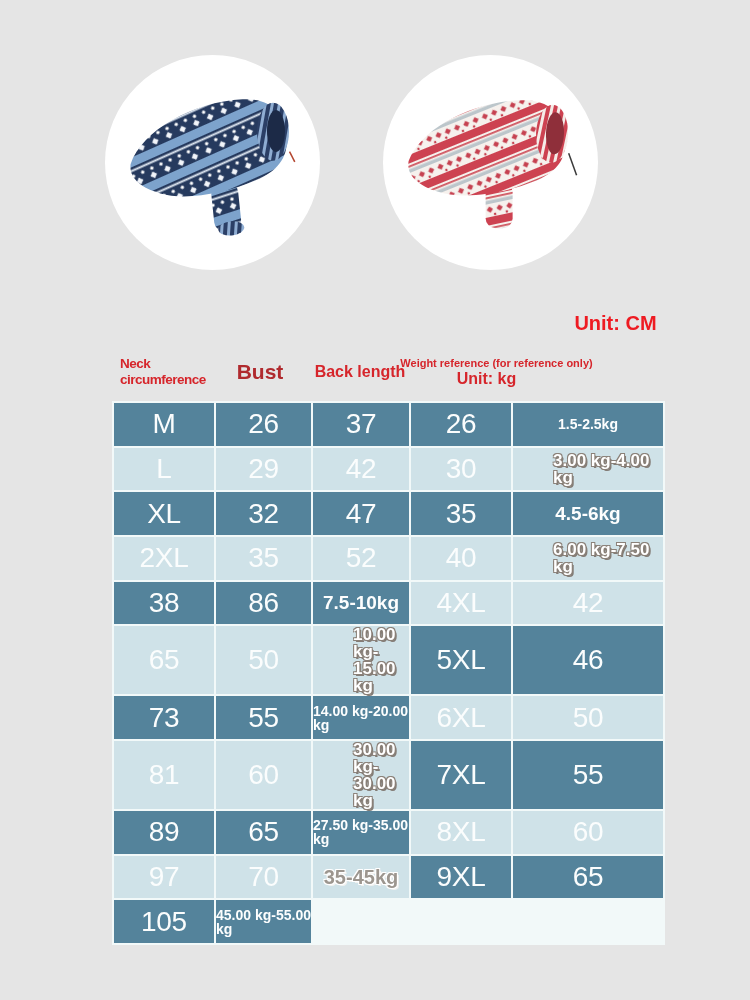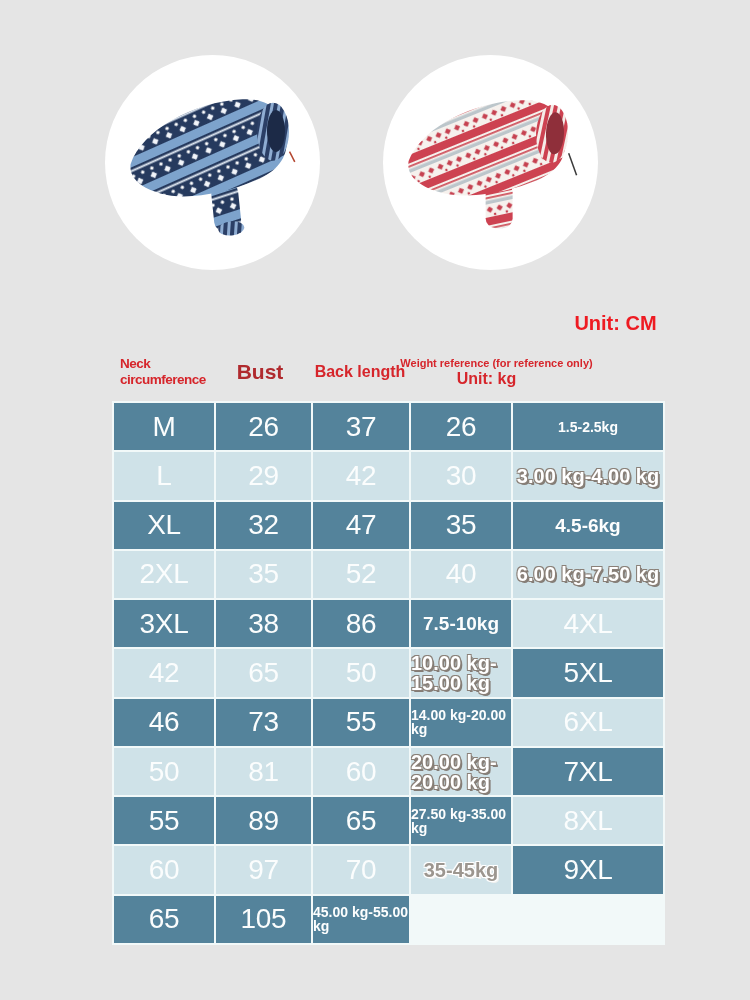--- a/index.html
+++ b/index.html
@@ -29,23 +29,23 @@
         background:#f2f9f9;display:grid;
         grid-template-columns:100px 95px 96px 100px 150px;
         grid-template-rows:repeat(11,1fr);gap:2px;padding:2px;box-sizing:border-box;}
   .cell{display:flex;align-items:center;justify-content:center;
         font-size:28px;color:#fbfdfd;letter-spacing:-0.3px;}
   .cell.dark{background:#54839b;}
   .cell.light{background:#cfe2e8;}
   .w{font-weight:bold;line-height:1;letter-spacing:0;}
   .w.white-bold{font-size:14px;color:#fdfefe;}
   .w.white-bold-large{font-size:19px;color:#fdfefe;}
-  .w.outlined{font-size:20px;color:#ffffff;
+  .w.outlined{font-size:17px;color:#ffffff;
       text-shadow:-1px -1px 0 #8a8078,1px -1px 0 #8a8078,-1px 1px 0 #8a8078,
-                   1px 1px 0 #8a8078,2px 2px 0 #837c76;}
+                   1px 1px 0 #8a8078,2px 2px 0 #837c76;margin-left:40px;}
   .w.gray-large{font-size:20px;color:#9c968f;
       text-shadow:-1px -1px 0 #ffffff,1px -1px 0 #ffffff,-1px 1px 0 #ffffff,
                    1px 1px 0 #ffffff,2px 2px 0 #f2f2f0;}
 </style>
 </head>
 <body>
 
 <div class="stage">
 
   <div class="photo photo-left">
@@ -140,21 +140,20 @@
       <div class="cell dark">
         <span class="w white-bold-large">4.5-6kg</span>
       </div>
       <div class="cell light">2XL</div>
       <div class="cell light">35</div>
       <div class="cell light">52</div>
       <div class="cell light">40</div>
       <div class="cell light">
         <span class="w outlined">6.00 kg-7.50 kg</span>
       </div>
-      <div class="cell dark">3XL</div>
       <div class="cell dark">38</div>
       <div class="cell dark">86</div>
       <div class="cell dark">
         <span class="w white-bold-large">7.5-10kg</span>
       </div>
       <div class="cell light">4XL</div>
       <div class="cell light">42</div>
       <div class="cell light">65</div>
       <div class="cell light">50</div>
       <div class="cell light">
@@ -165,21 +164,21 @@
       <div class="cell dark">73</div>
       <div class="cell dark">55</div>
       <div class="cell dark">
         <span class="w white-bold">14.00 kg-20.00 kg</span>
       </div>
       <div class="cell light">6XL</div>
       <div class="cell light">50</div>
       <div class="cell light">81</div>
       <div class="cell light">60</div>
       <div class="cell light">
-        <span class="w outlined">20.00 kg-20.00 kg</span>
+        <span class="w outlined">30.00 kg-30.00 kg</span>
       </div>
       <div class="cell dark">7XL</div>
       <div class="cell dark">55</div>
       <div class="cell dark">89</div>
       <div class="cell dark">65</div>
       <div class="cell dark">
         <span class="w white-bold">27.50 kg-35.00 kg</span>
       </div>
       <div class="cell light">8XL</div>
       <div class="cell light">60</div>

